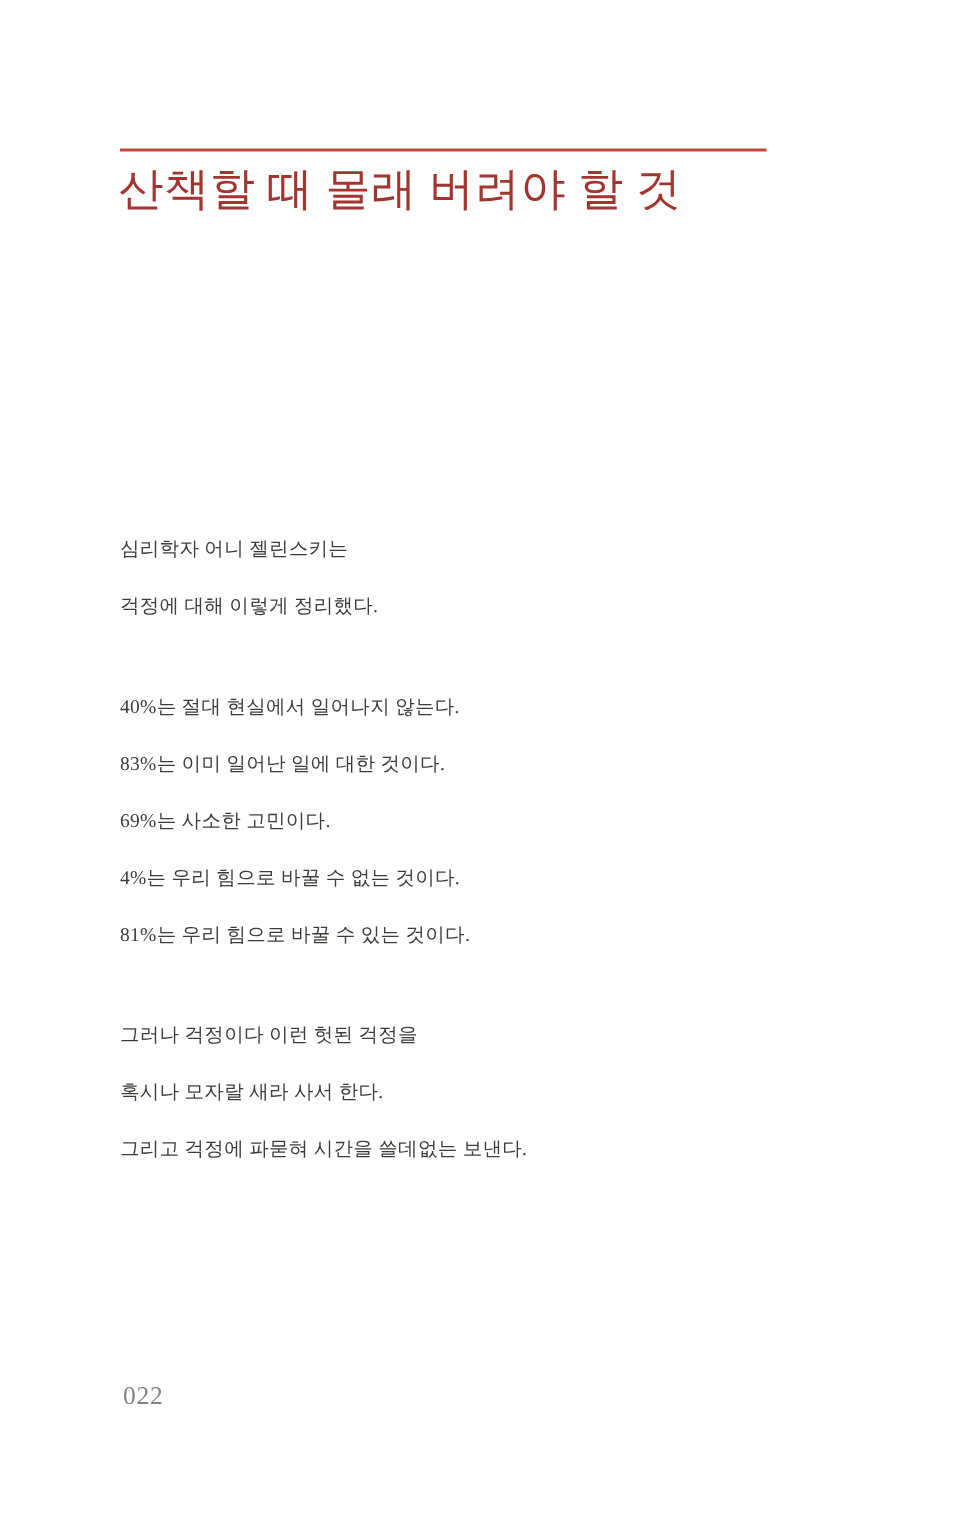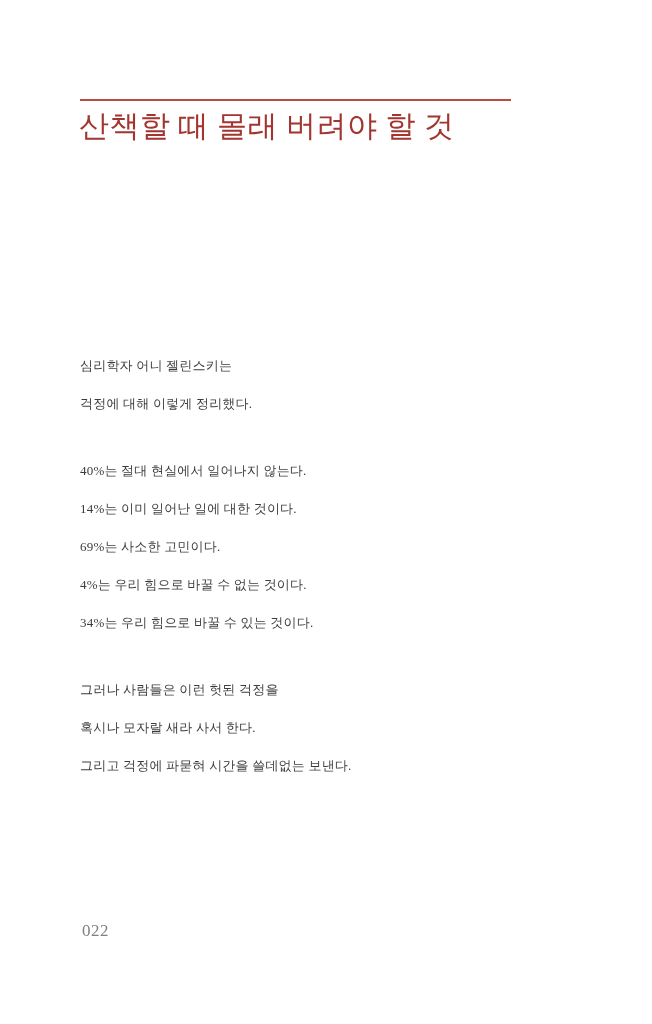--- a/index.html
+++ b/index.html
@@ -75,28 +75,28 @@
 
   <div class="body">
 
     <div class="paragraph">
       <p>심리학자 어니 젤린스키는</p>
       <p>걱정에 대해 이렇게 정리했다.</p>
     </div>
 
     <div class="paragraph">
       <p>40%는 절대 현실에서 일어나지 않는다.</p>
-      <p>14%는 이미 일어난 일에 대한 것이다.</p>
+      <p>83%는 이미 일어난 일에 대한 것이다.</p>
       <p>69%는 사소한 고민이다.</p>
       <p>4%는 우리 힘으로 바꿀 수 없는 것이다.</p>
-      <p>34%는 우리 힘으로 바꿀 수 있는 것이다.</p>
+      <p>81%는 우리 힘으로 바꿀 수 있는 것이다.</p>
     </div>
 
     <div class="paragraph">
-      <p>그러나 사람들은 이런 헛된 걱정을</p>
+      <p>그러나 걱정이다 이런 헛된 걱정을</p>
       <p>혹시나 모자랄 새라 사서 한다.</p>
       <p>그리고 걱정에 파묻혀 시간을 쓸데없는 보낸다.</p>
     </div>
 
   </div>
 
   <div class="page-number">022</div>
 
 </div>
 

